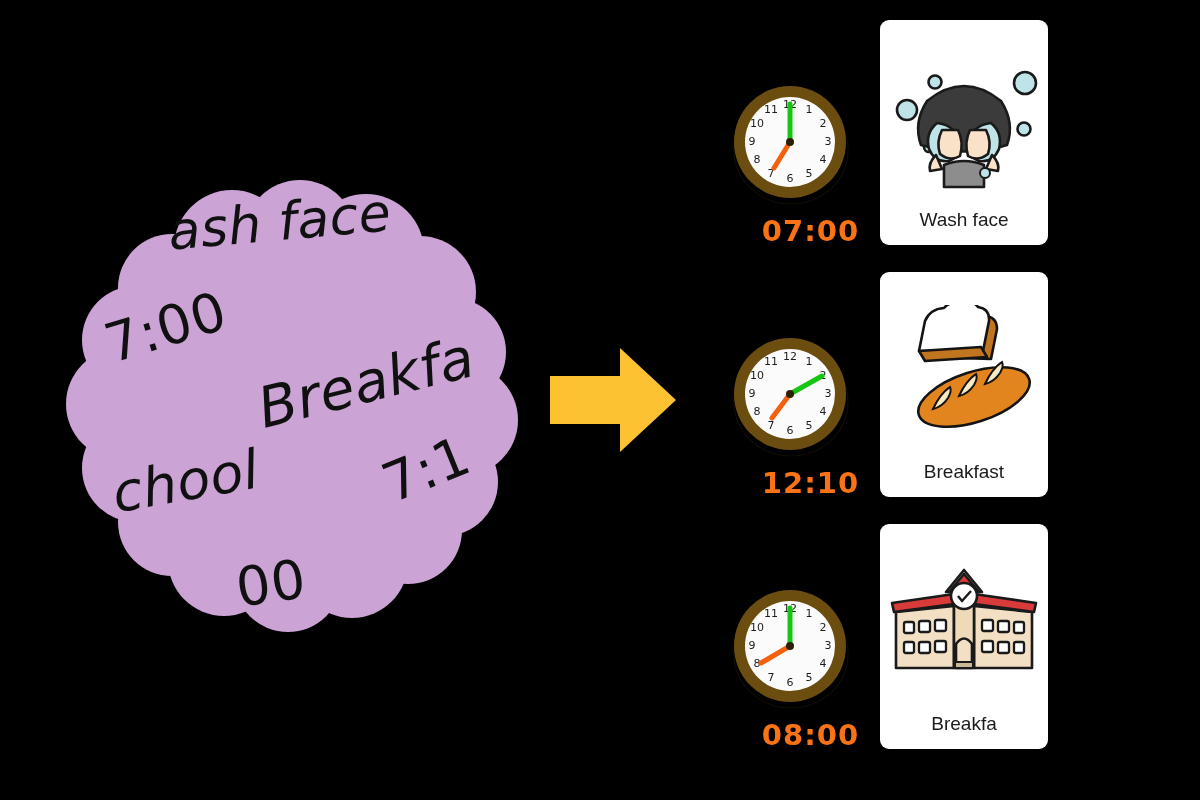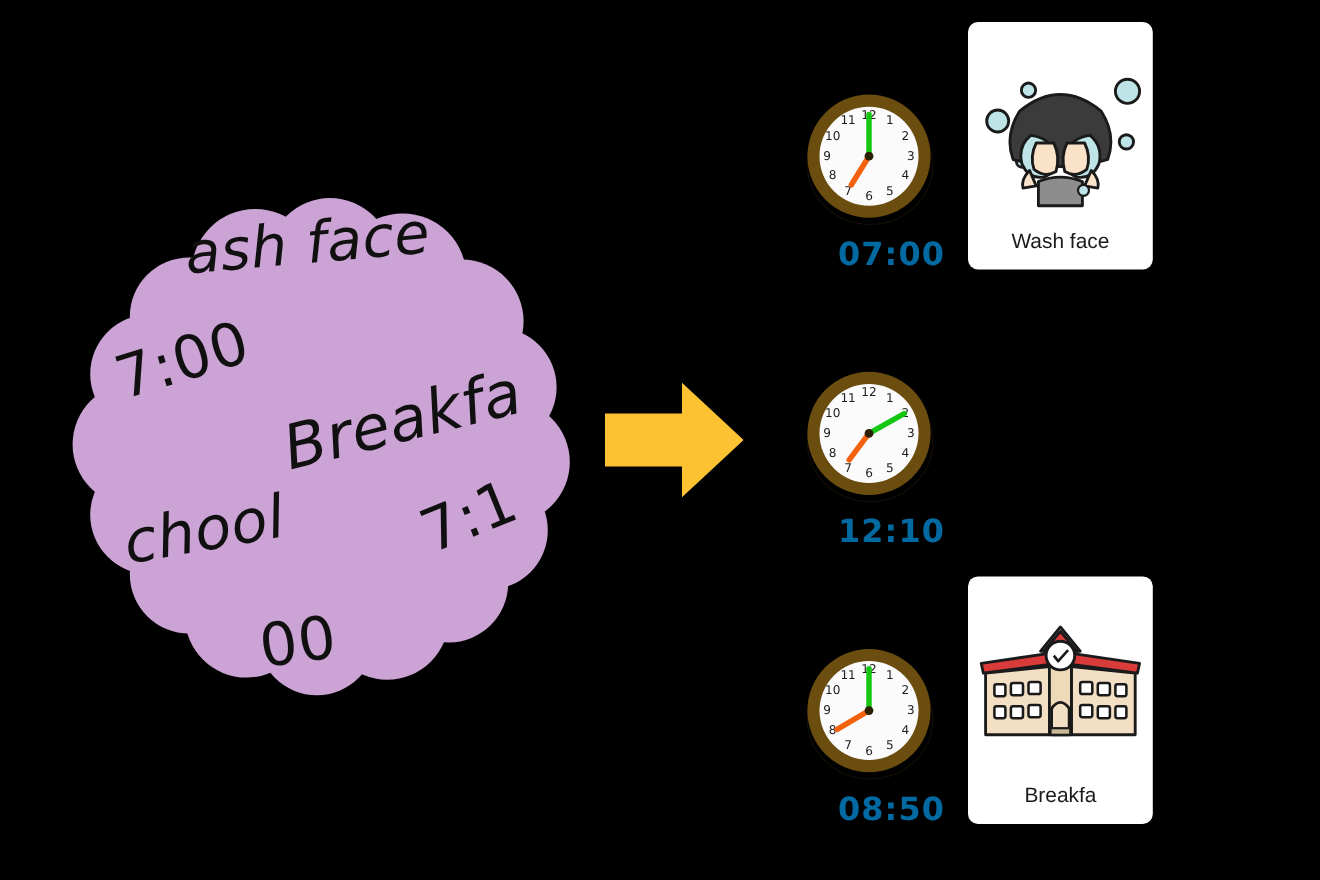--- a/index.html
+++ b/index.html
@@ -121,21 +121,21 @@
   .clock-wrap {
     position: relative;
     width: 126px;
     height: 126px;
   }
   .time-label {
     margin-top: 8px;
     font-family: "DejaVu Sans", sans-serif;
     font-weight: bold;
     font-size: 29px;
-    color: #0369a1;
+    color: #f97316;
     letter-spacing: 1px;
     margin-left: 41px;
   }
 
   .card {
     width: 168px;
     height: 225px;
     background: #FFFFFF;
     border-radius: 9px;
     box-shadow: 2px 3px 5px rgba(0,0,0,0.55);
@@ -280,20 +280,41 @@
               <text x="44" y="30">11</text>
           </g>
           <line x1="63" y1="62" x2="95" y2="44" stroke="#15C713" stroke-width="5" stroke-linecap="round"></line>
           <line x1="63" y1="62" x2="45" y2="86" stroke="#F4610C" stroke-width="5" stroke-linecap="round"></line>
           <circle cx="63" cy="62" r="4" fill="#2b2006"></circle>
         </svg>
       </div>
       <div class="time-label">12:10</div>
     </div>
 
+    <div class="card">
+      <div class="card-art">
+        <svg width="150" height="140" viewBox="0 0 150 140">
+          <g stroke="#141414" stroke-width="2.6" stroke-linejoin="round">
+            <path d="M36 52 l6 -28 q6 -12 20 -12 q6 -7 16 -5 q11 -5 18 4 q12 1 12 13 l-6 30 z" fill="#C2751F"></path>
+            <path d="M30 46 l6 -30 q5 -12 19 -13 q6 -7 16 -5 q11 -5 18 4 q12 2 11 14 l-6 30 z" fill="#FFFFFF"></path>
+            <path d="M30 46 l62 -4 l6 10 l-62 4 z" fill="#C2751F"></path>
+            <ellipse cx="85" cy="92" rx="58" ry="25" transform="rotate(-18 85 92)" fill="#E2851F"></ellipse>
+            <path d="M46 101 q6 -12 14 -18" fill="#F6EBC6" stroke-width="2.2"></path>
+            <path d="M72 88 q6 -12 14 -18" fill="#F6EBC6" stroke-width="2.2"></path>
+            <path d="M98 76 q6 -12 14 -18" fill="#F6EBC6" stroke-width="2.2"></path>
+          </g>
+          <g fill="#F6EBC6" stroke="#141414" stroke-width="2">
+            <path d="M44 104 q7 -15 17 -22 q2 4 -2 11 q-6 9 -15 11 z"></path>
+            <path d="M70 91 q7 -15 17 -22 q2 4 -2 11 q-6 9 -15 11 z"></path>
+            <path d="M96 79 q7 -15 17 -22 q2 4 -2 11 q-6 9 -15 11 z"></path>
+          </g>
+        </svg>
+      </div>
+      <div class="card-label">Breakfast</div>
+    </div>
   </div>
 
   <div class="row" id="row-2">
     <div class="clock-cell">
       <div class="clock-wrap">
         <svg width="126" height="126" viewBox="0 0 126 126">
           <ellipse cx="64" cy="70" rx="57" ry="54" fill="none" stroke="#20180a" stroke-width="1.2" opacity="0.55"></ellipse>
           <circle cx="63" cy="62" r="56" fill="#6B4D10"></circle>
           <circle cx="63" cy="62" r="45" fill="#FBFBFB"></circle>
           <g font-family="DejaVu Sans, sans-serif" font-size="11" fill="#1d1d1d" text-anchor="middle" dominant-baseline="middle">
@@ -308,21 +329,21 @@
               <text x="30" y="80">8</text>
             <text x="25" y="62">9</text>
               <text x="30" y="44">10</text>
               <text x="44" y="30">11</text>
           </g>
           <line x1="63" y1="62" x2="63" y2="24" stroke="#15C713" stroke-width="5" stroke-linecap="round"></line>
           <line x1="63" y1="62" x2="34" y2="79" stroke="#F4610C" stroke-width="5" stroke-linecap="round"></line>
           <circle cx="63" cy="62" r="4" fill="#2b2006"></circle>
         </svg>
       </div>
-      <div class="time-label">08:50</div>
+      <div class="time-label">08:00</div>
     </div>
 
     <div class="card">
       <div class="card-art">
         <svg width="152" height="125" viewBox="0 0 152 125">
           <g stroke="#1a1a1a" stroke-width="2.6" stroke-linejoin="round">
             <path d="M8 48 l58 -6 l0 62 l-58 0 z" fill="#F3DFC3"></path>
             <path d="M144 48 l-58 -6 l0 62 l58 0 z" fill="#F3DFC3"></path>
             <path d="M6 48 l60 -8 l0 -10 l-62 9 z" fill="#D93B3B"></path>
             <path d="M146 48 l-60 -8 l0 -10 l62 9 z" fill="#D93B3B"></path>

